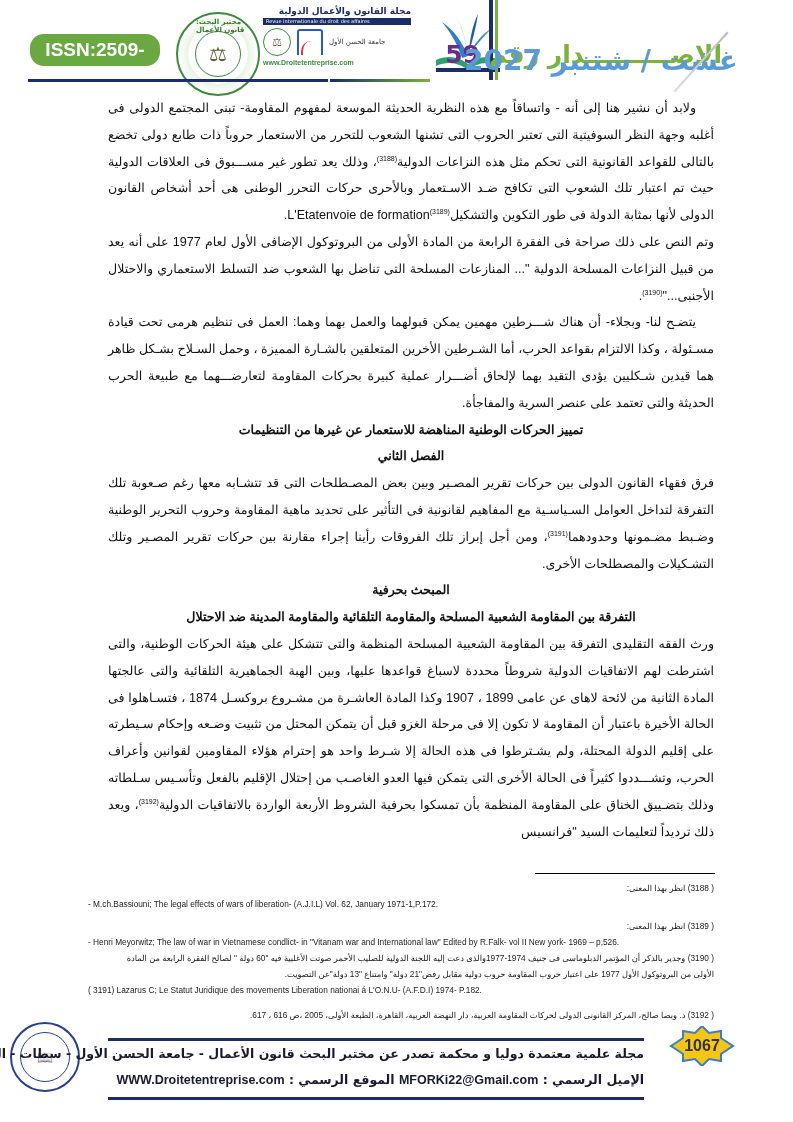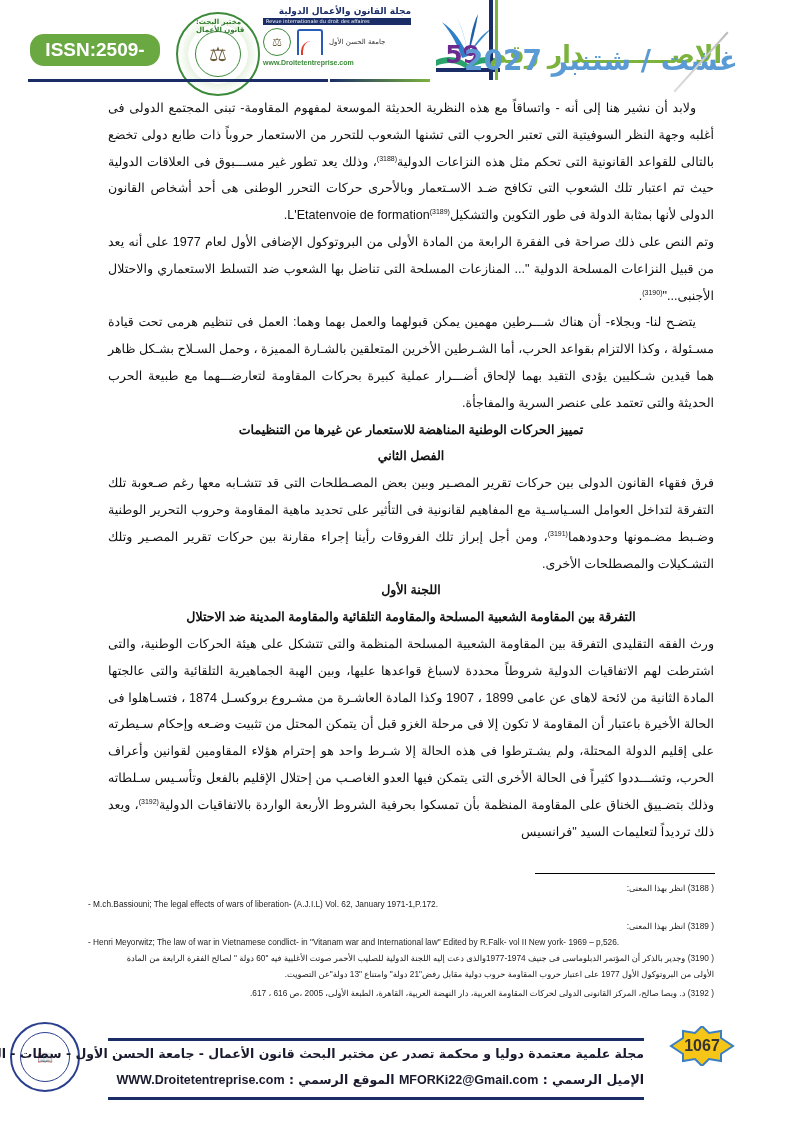--- a/index.html
+++ b/index.html
@@ -105,36 +105,37 @@
   </p>
   <p>
     <span>وتم النص على ذلك صراحة فى الفقرة الرابعة من المادة الأولى من البروتوكول الإضافى الأول لعام 1977 على أنه يعد من قبيل النزاعات المسلحة الدولية "... المنازعات المسلحة التى تناضل بها الشعوب ضد التسلط الاستعماري والاحتلال الأجنبى..."</span><sup>(3190)</sup>.
   </p>
   <p class="indent">يتضـح لنا- وبجلاء- أن هناك شـــرطين مهمين يمكن قبولهما والعمل بهما وهما: العمل فى تنظيم هرمى تحت قيادة مسـئولة ، وكذا الالتزام بقواعد الحرب، أما الشـرطين الأخرين المتعلقين بالشـارة المميزة ، وحمل السـلاح بشـكل ظاهر هما قيدين شـكليين يؤدى التقيد بهما لإلحاق أضـــرار عملية كبيرة بحركات المقاومة لتعارضـــهما مع طبيعة الحرب الحديثة والتى تعتمد على عنصر السرية والمفاجأة.</p>
   <p class="center">تمييز الحركات الوطنية المناهضة للاستعمار عن غيرها من التنظيمات</p>
   <p class="center">الفصل الثاني</p>
   <p>
     <span>فرق فقهاء القانون الدولى بين حركات تقرير المصـير وبين بعض المصـطلحات التى قد تتشـابه معها رغم صـعوبة تلك التفرقة لتداخل العوامل السـياسـية مع المفاهيم لقانونية فى التأثير على تحديد ماهية المقاومة وحروب التحرير الوطنية وضـبط مضـمونها وحدودهما</span><sup>(3191)</sup><span>، ومن أجل إبراز تلك الفروقات رأينا إجراء مقارنة بين حركات تقرير المصـير وتلك التشـكيلات والمصطلحات الأخرى.</span>
   </p>
-  <p class="center">اللجنة الأول</p>
+  <p class="center">المبحث بحرفية</p>
   <p class="center">التفرقة بين المقاومة الشعبية المسلحة والمقاومة التلقائية والمقاومة المدينة  ضد الاحتلال</p>
   <p>
     <span>ورث الفقه التقليدى التفرقة بين المقاومة الشعبية المسلحة المنظمة والتى تتشكل على هيئة الحركات الوطنية، والتى اشترطت لهم الاتفاقيات الدولية شروطاً محددة لاسباغ قواعدها عليها، وبين الهبة الجماهيرية التلقائية والتى عالجتها المادة الثانية من لائحة لاهاى عن عامى 1899 ، 1907 وكذا المادة العاشـرة من مشـروع بروكسـل 1874 ، فتسـاهلوا فى الحالة الأخيرة باعتبار أن المقاومة لا تكون إلا فى مرحلة الغزو قبل أن يتمكن المحتل من تثبيت وضـعه وإحكام سـيطرته على إقليم الدولة المحتلة، ولم يشـترطوا فى هذه الحالة إلا شـرط واحد هو إحترام هؤلاء المقاومين لقوانين وأعراف الحرب، وتشـــددوا كثيراً فى الحالة الأخرى التى يتمكن فيها العدو الغاصـب من إحتلال الإقليم بالفعل وتأسـيس سـلطاته وذلك بتضـييق الخناق على المقاومة المنظمة بأن تمسكوا بحرفية الشروط الأربعة الواردة بالاتفاقيات الدولية</span><sup>(3192)</sup><span>، ويعد ذلك ترديداً لتعليمات السيد "فرانسيس</span>
   </p>
 </div>
 
 <div class="abs fn-rule"></div>
 <div class="abs footnotes">
   <div class="fn"><span class="fn-num">(3188 )</span> <span>انظر بهذا المعنى:</span></div>
   <div class="fn-en">- M.ch.Bassiouni; The legal effects of wars of liberation- (A.J.I.L) Vol. 62, January 1971-1,P.172.</div>
   <div style="height:6px"></div>
   <div class="fn"><span class="fn-num">(3189 )</span> <span>انظر بهذا المعنى:</span></div>
   <div class="fn-en">- Henri Meyorwitz; The law of war in Vietnamese condlict- in "Vitanam war and International law" Edited by R.Falk- vol II New york- 1969 – p,526.</div>
   <div class="fn"><span class="fn-num">(3190 )</span> <span>وجدير بالذكر أن المؤتمر الدبلوماسى فى جنيف 1974-1977والذى دعت إليه اللجنة الدولية للصليب الأحمر صوتت الأغلبية فيه "60 دولة " لصالح الفقرة الرابعة من المادة الأولى من البروتوكول الأول 1977 على اعتبار حروب المقاومة حروب دولية مقابل رفض"21 دولة" وامتناع  "13 دولة"عن التصويت.</span></div>
-  <div class="fn" style="margin-top:3px"><span class="fn-num">(3192 )</span> <span>د. وبصا صالح، المركز القانونى الدولى لحركات المقاومة العربية، دار النهضة العربية، القاهرة، الطبعة الأولى، 2005 ،ص 616 ، 617.</span></div>
+  <div class="fn-en"><span>( 3191)</span> <span>Lazarus C; Le Statut Juridique des movements Liberation nationai á L'O.N.U- (A.F.D.I) 1974- P.182.</span></div>
+  <div class="fn" style="margin-top:9px"><span class="fn-num">(3192 )</span> <span>د. وبصا صالح، المركز القانونى الدولى لحركات المقاومة العربية، دار النهضة العربية، القاهرة، الطبعة الأولى، 2005 ،ص 616 ، 617.</span></div>
 </div>
 
 <div class="abs stamp">
   <div class="ring">📖</div>
 </div>
 
 <div class="abs footer-rule-top"></div>
 <div class="abs footer-line1">مجلة علمية معتمدة  دوليا و محكمة تصدر عن مختبر البحث قانون الأعمال - جامعة الحسن الأول - سطات - المغرب</div>
 <div class="abs footer-line2">
   <span>الإميل الرسمي :</span>

